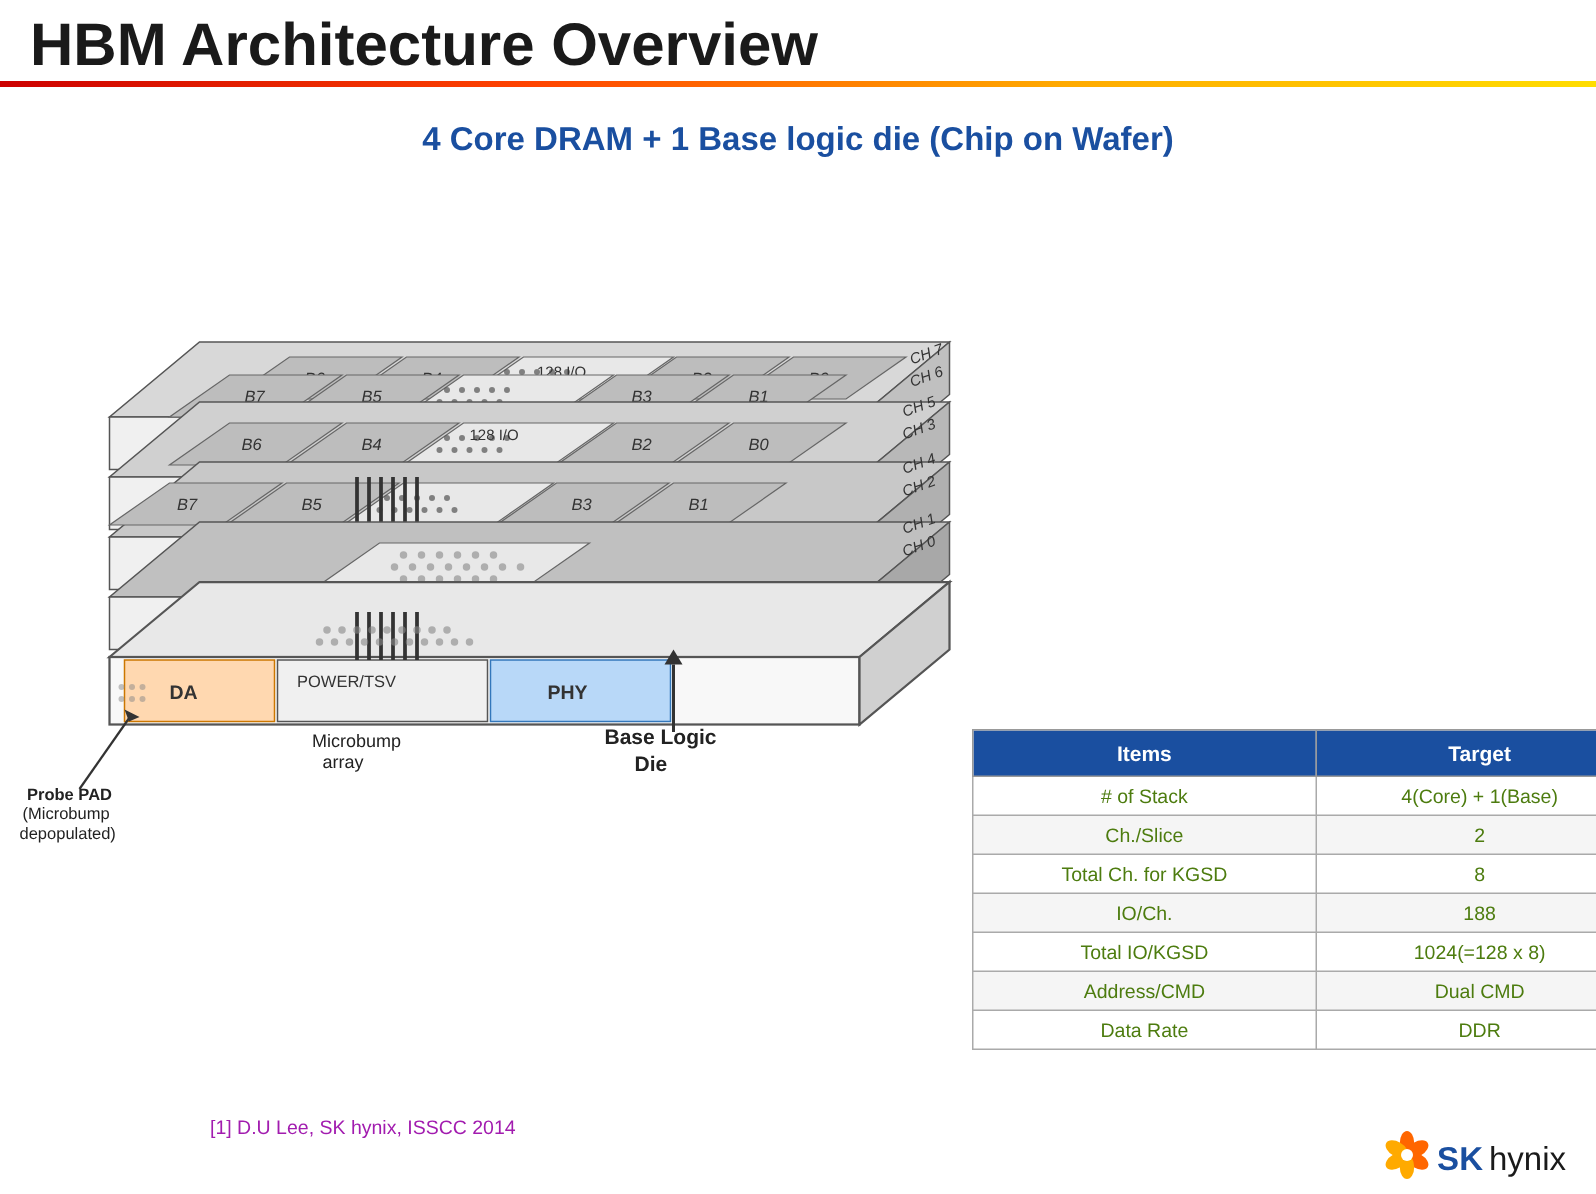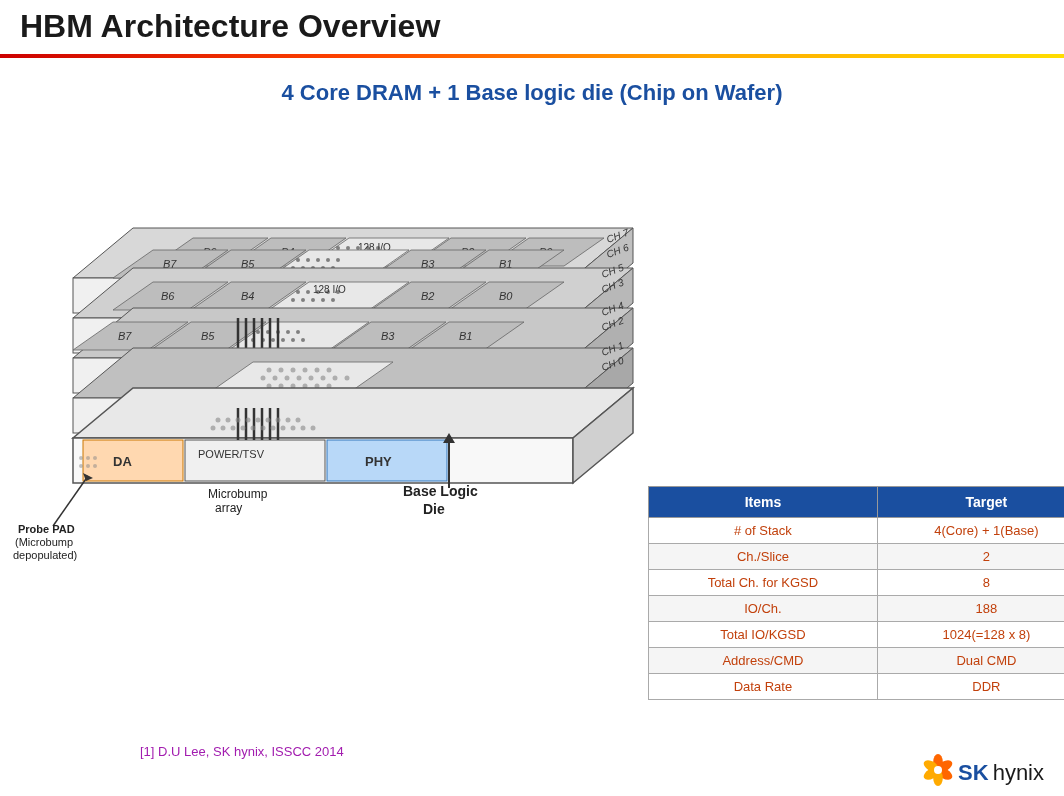--- a/index.html
+++ b/index.html
@@ -19,21 +19,21 @@
       height: 58px;
       background: #ffffff;
       border-bottom: 4px solid transparent;
       border-image: linear-gradient(to right, #cc0000, #ff4400, #ffaa00, #ffdd00) 1;
     }
 
     .header-title {
       position: absolute;
       top: 8px;
       left: 20px;
-      font-size: 32px;
+      font-size: 40px;
       font-weight: bold;
       color: #1a1a1a;
     }
 
     
     .subtitle {
       position: absolute;
       top: 80px;
       left: 0; right: 0;
       text-align: center;
@@ -68,21 +68,21 @@
       border: 1px solid #999;
       font-weight: bold;
       font-size: 14px;
     }
 
     .spec-table td {
       padding: 5px 10px;
       border: 1px solid #aaa;
       text-align: center;
       background: #ffffff;
-      color: #c2410c;
+      color: #4d7c0f;
     }
 
     .spec-table tr:nth-child(even) td {
       background: #f5f5f5;
     }
 
     
     .footer-text {
       position: absolute;
       bottom: 37px;

